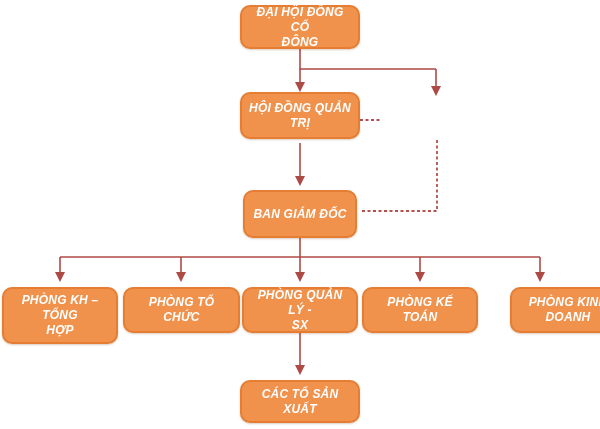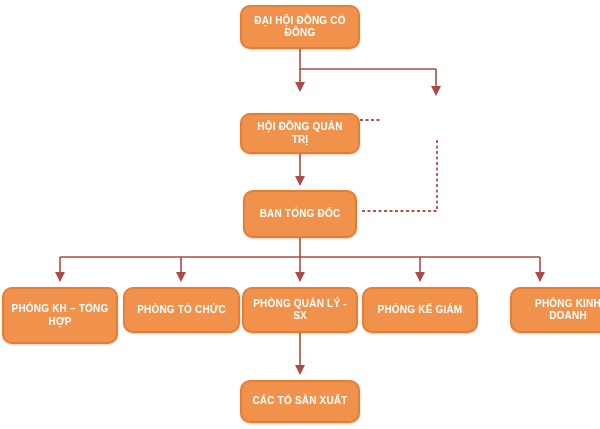--- a/index.html
+++ b/index.html
@@ -26,30 +26,31 @@
     box-sizing: border-box;
     background: #F0914C;
     border: 2px solid #E57E33;
     border-radius: 10px;
     box-shadow: 0 1px 2px rgba(120, 60, 10, 0.25);
     display: flex;
     align-items: center;
     justify-content: center;
     text-align: center;
     color: #ffffff;
-    font-size: 10px;
+    font-size: 12px;
     font-weight: bold;
     letter-spacing: 0.2px;
     line-height: 1.25;
     white-space: pre-line;
     padding: 2px 6px;
+    font-style: italic;
   }
   
   .n-dhdcd { left: 240px; top: 5px;   width: 120px; height: 44px; }
-  .n-hdqt  { left: 240px; top: 113px;  width: 120px; height: 41px; }
+  .n-hdqt  { left: 240px; top: 92px;  width: 120px; height: 47px; }
   .n-bks   { left: 380px; top: 99px;  width: 115px; height: 41px; }
   .n-bgd   { left: 243px; top: 190px; width: 114px; height: 48px; }
   .n-pkh   { left: 2px;   top: 287px; width: 116px; height: 57px; }
   .n-ptc   { left: 123px; top: 287px; width: 117px; height: 46px; }
   .n-pql   { left: 242px; top: 287px; width: 116px; height: 46px; }
   .n-pkt   { left: 362px; top: 287px; width: 116px; height: 46px; }
   .n-pkd   { left: 510px; top: 287px; width: 116px; height: 46px; }
   .n-ctsx  { left: 240px; top: 380px; width: 120px; height: 43px; }
 
   .edge-solid {
@@ -97,30 +98,30 @@
     <path class="edge-solid" d="M300 333 L300 373" marker-end="url(#arrow)"></path>
   </svg>
 
   <div class="node n-dhdcd">ĐẠI HỘI ĐỒNG CỔ
 ĐÔNG</div>
 
   <div class="node n-hdqt">HỘI ĐỒNG QUẢN
 TRỊ</div>
 
 
-  <div class="node n-bgd">BAN TỔNG ĐỐC</div>
+  <div class="node n-bgd">BAN GIÁM ĐỐC</div>
 
   <div class="node n-pkh">PHÒNG KH – TỔNG
 HỢP</div>
 
   <div class="node n-ptc">PHÒNG TỔ CHỨC</div>
 
   <div class="node n-pql">PHÒNG QUẢN LÝ -
 SX</div>
 
-  <div class="node n-pkt">PHÒNG KẾ GIÁM</div>
+  <div class="node n-pkt">PHÒNG KẾ TOÁN</div>
 
   <div class="node n-pkd">PHÒNG KINH
 DOANH</div>
 
   <div class="node n-ctsx">CÁC TỔ SẢN XUẤT</div>
 
 </div>
 
 </body></html>

